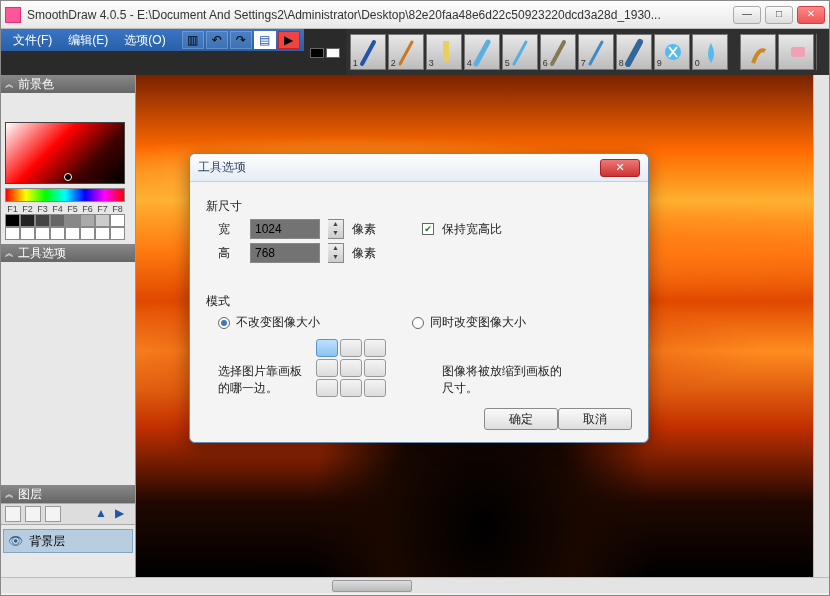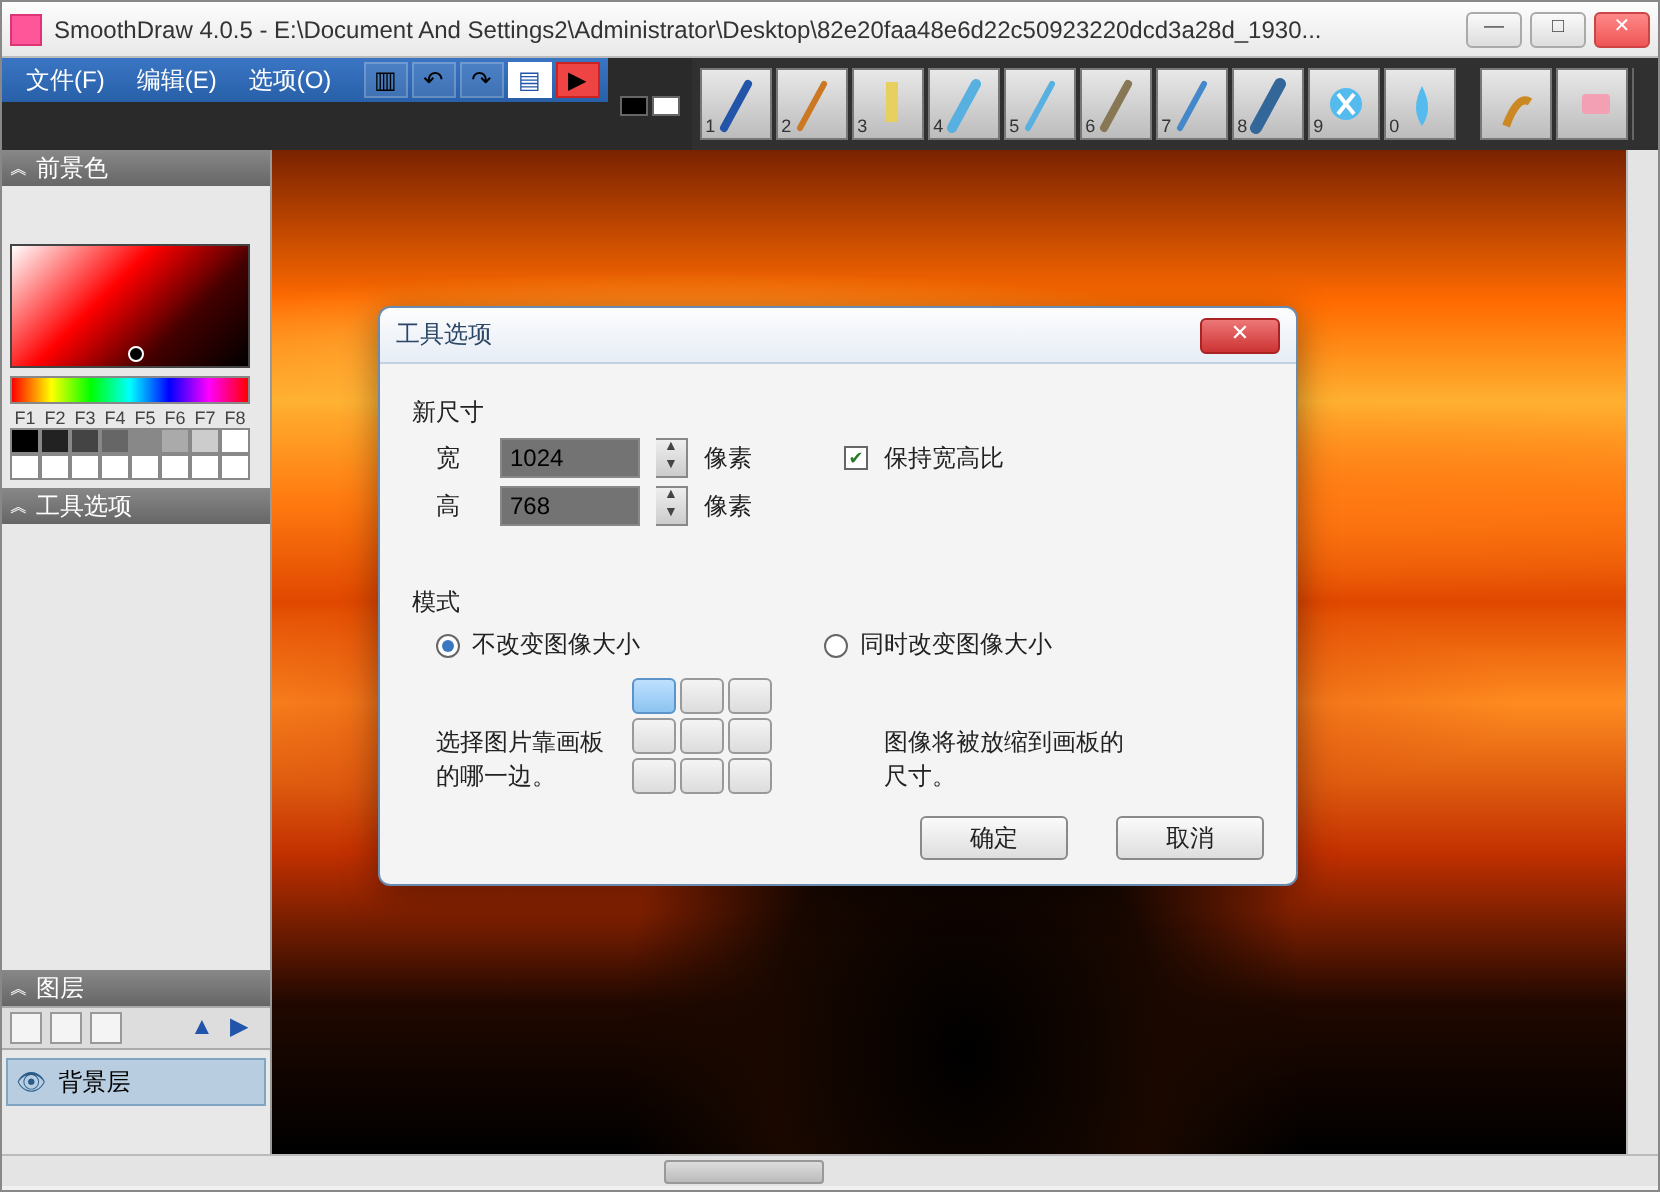--- a/index.html
+++ b/index.html
@@ -53,21 +53,21 @@
 .dialog .dclose{width:40px;height:18px;background:linear-gradient(#e77,#c33);border:1px solid #a22;border-radius:3px;color:#fff;text-align:center;line-height:14px;font-size:11px;}
 .dialog .dbody{padding:10px 16px;color:#222;}
 .dialog .row{display:flex;align-items:center;gap:8px;margin:4px 0;}
 .dialog .sect{margin:6px 0 2px;color:#222;}
 .dialog input[type=text]{width:70px;height:20px;border:1px solid #888;padding:0 4px;background:#737373;}
 .dialog .spinner{width:16px;height:20px;border:1px solid #888;border-left:none;background:linear-gradient(#eee,#ccc);display:flex;flex-direction:column;}
 .dialog .spinner div{flex:1;text-align:center;font-size:7px;line-height:8px;color:#444;}
 .dialog .anchor-grid{display:inline-grid;grid-template-columns:repeat(3,22px);grid-template-rows:repeat(3,18px);gap:2px;}
 .dialog .anchor-grid .cell{background:linear-gradient(#f4f4f4,#dcdcdc);border:1px solid #999;border-radius:3px;}
 .dialog .anchor-grid .cell.sel{background:linear-gradient(#bfe0ff,#8cc4f0);border-color:#5a94c8;}
-.dialog .btns{position:absolute;right:16px;bottom:12px;display:flex;gap:24px;}
+.dialog .btns{position:absolute;right:16px;bottom:12px;display:flex;gap:0;}
 .dialog .dbtn{width:74px;height:22px;background:linear-gradient(#fafafa,#dedede);border:1px solid #8a8a8a;border-radius:3px;text-align:center;line-height:20px;}
 .radio{width:12px;height:12px;border:1px solid #666;border-radius:50%;display:inline-flex;align-items:center;justify-content:center;background:#fff;}
 .radio.checked::after{content:"";width:6px;height:6px;background:#3a78c0;border-radius:50%;}
 .checkbox{width:12px;height:12px;border:1px solid #666;background:#fff;display:inline-flex;align-items:center;justify-content:center;font-size:9px;color:#2a7a2a;}
 .scrollbar-v{position:absolute;right:0;top:0;bottom:0;width:16px;background:#e4e4e4;border-left:1px solid #bbb;}
 .scrollbar-h{height:16px;background:#e4e4e4;border-top:1px solid #bbb;position:relative;}
 .scrollbar-h .thumb{position:absolute;left:40%;width:80px;height:12px;top:2px;background:linear-gradient(#ddd,#bbb);border:1px solid #999;border-radius:2px;}
 </style>
 </head>
 <body>

